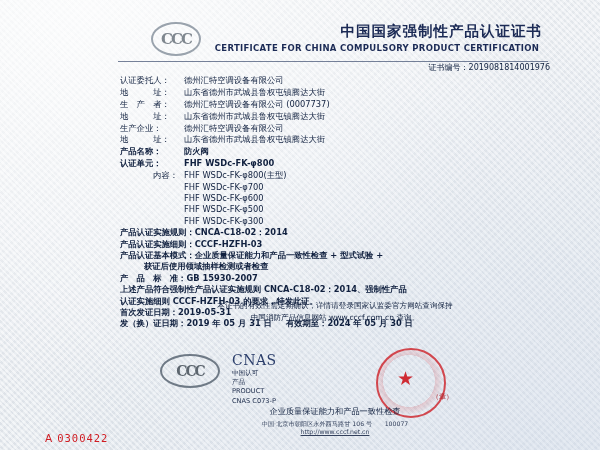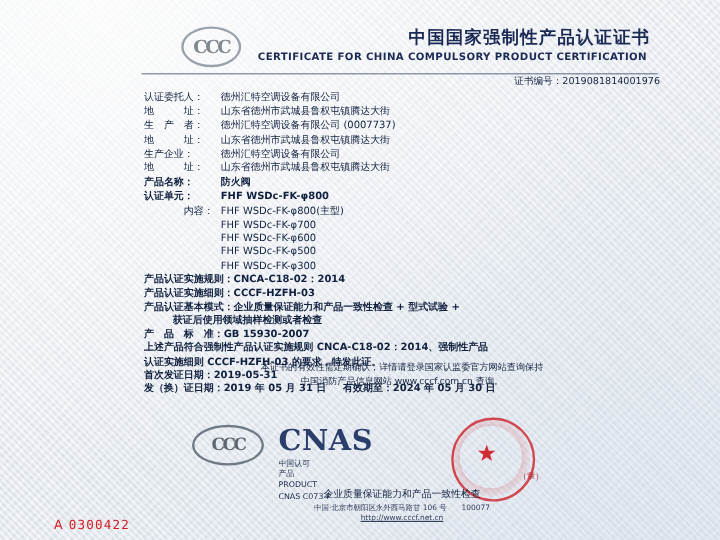--- a/index.html
+++ b/index.html
@@ -89,21 +89,21 @@
   }
   .ccc-small .txt{
     position:relative;font-family:"DejaVu Serif","Liberation Serif",serif;
     font-weight:700;font-size:14px;letter-spacing:-2px;color:#5d666f;
   }
   .cnas{
     position:absolute;left:112px;top:4px;width:120px;
   }
   .cnas .mark{
     font-family:"DejaVu Serif","Liberation Serif",serif;
-    font-weight:700;font-size:24px;color:#2b3e6b;letter-spacing:.5px;
+    font-weight:400;font-size:14px;color:#2b3e6b;letter-spacing:.5px;
   }
   .cnas .sub{font-size:6.6px;color:#21304f;line-height:8.2px;margin-top:1px;}
   .seal{
     position:absolute;left:250px;top:-2px;width:92px;height:70px;
   }
   .seal .circle{
     position:absolute;left:6px;top:2px;width:66px;height:66px;border-radius:50%;
     border:2.6px solid #cf2b33;opacity:.85;
   }
   .seal .star{

